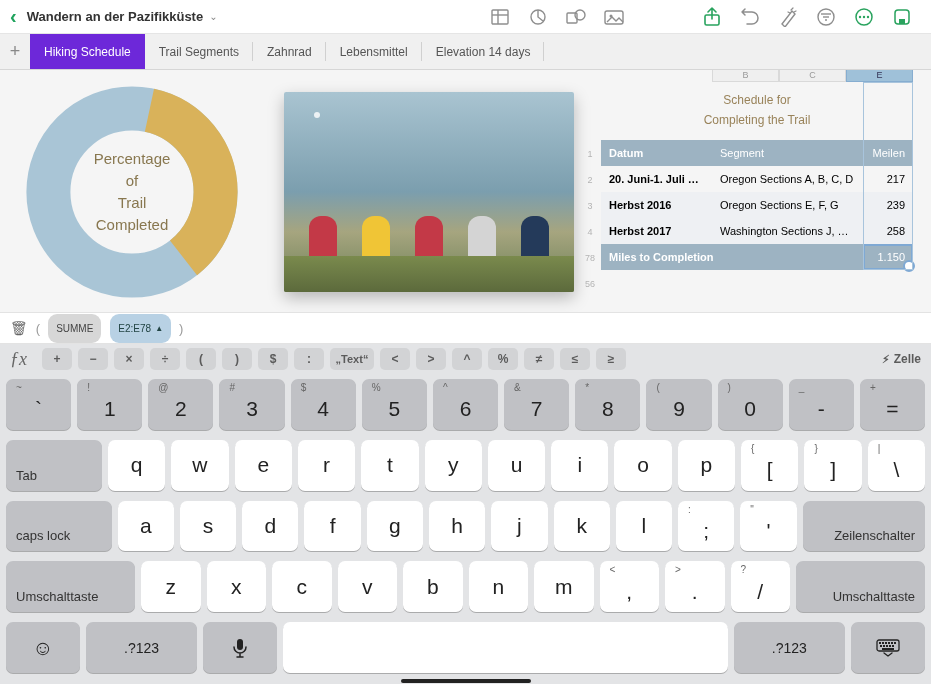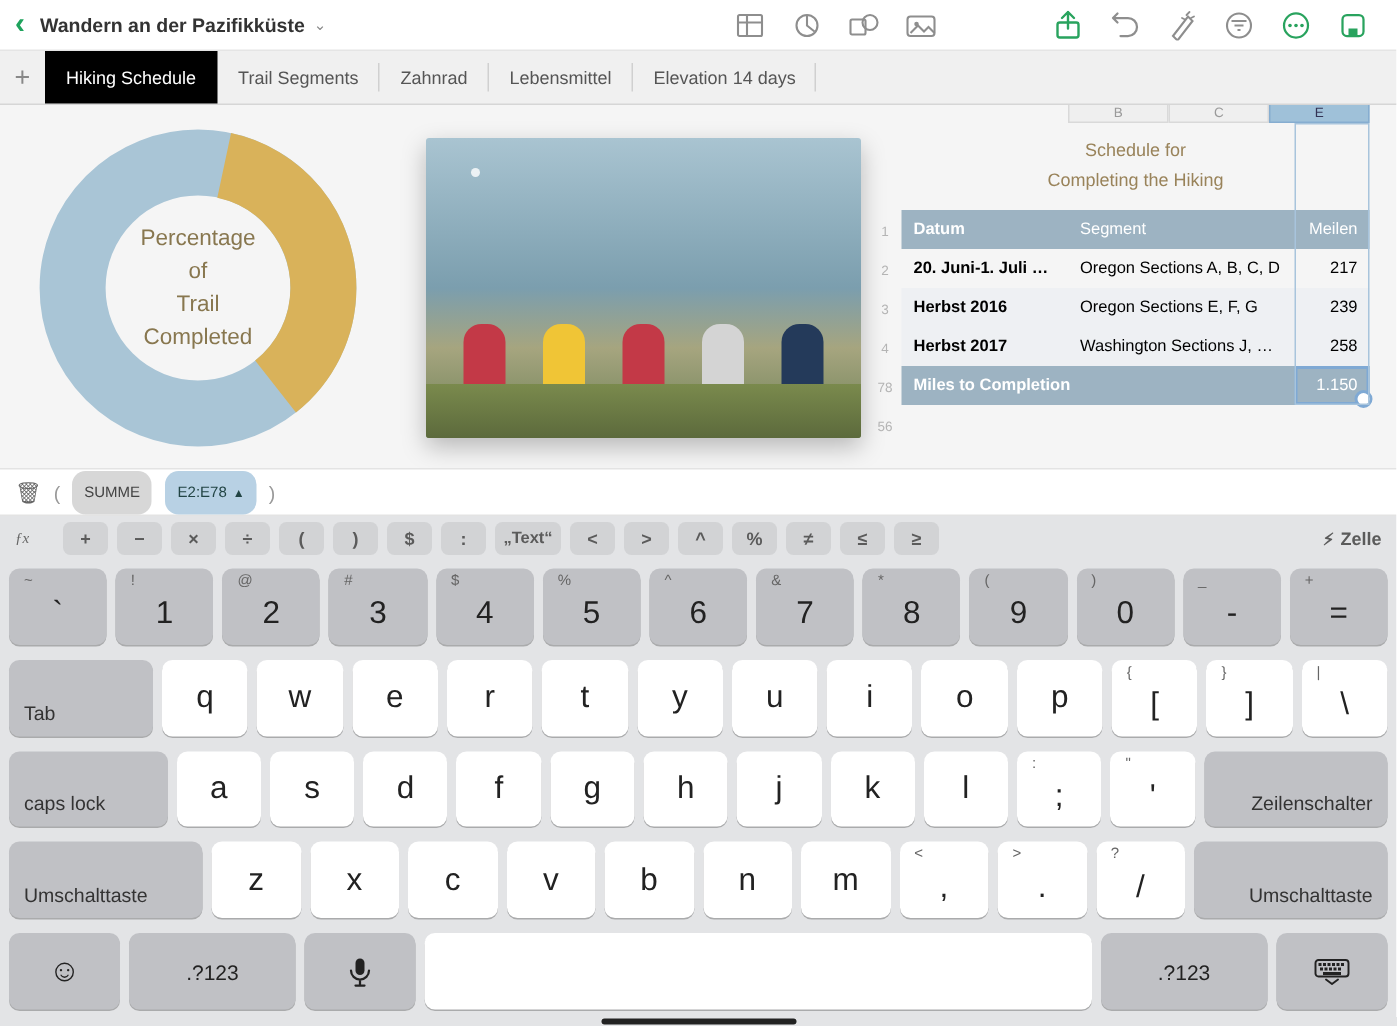--- a/index.html
+++ b/index.html
@@ -11,21 +11,21 @@
 .doc-title { font-size: 13px; font-weight: 600; color: #333; }
 .title-chev { color: #888; font-size: 10px; margin-left: 6px; }
 .spacer { flex: 1; }
 .top-icon { width: 26px; height: 26px; margin: 0 6px; display: flex; align-items: center; justify-content: center; color: #8e8e8e; }
 .top-icon.green { color: #29a35e; }
 
 
 .sheettabs { height: 36px; background: #f0f0f0; display: flex; align-items: stretch; border-bottom: 1px solid #d6d6d6; }
 .addtab { width: 30px; display: flex; align-items: center; justify-content: center; color: #888; font-size: 18px; }
 .tab { padding: 0 14px; display: flex; align-items: center; font-size: 12px; color: #555; position: relative; }
-.tab.active { background: #000000; color: #fff; text-align: right; }
+.tab.active { background: #6d28d9; color: #fff; text-align: right; }
 .tab:not(.active)::after { content: ""; position: absolute; right: 0; top: 8px; bottom: 8px; width: 1px; background: #d0d0d0; }
 
 
 .canvas { position: relative; height: 242px; background: #f5f5f5; overflow: hidden; }
 
 
 .donut-wrap { position: absolute; left: 22px; top: 12px; width: 220px; height: 220px; text-align: right; }
 .donut-label { position: absolute; inset: 0; display: flex; flex-direction: column; align-items: center; justify-content: center; color: #88774f; font-family: "Georgia", serif; font-size: 15px; line-height: 22px; }
 
 
@@ -61,21 +61,21 @@
 .trash { color:#666; font-size:14px;}
 .formula-bar .open,.formula-bar .close{color:#999;font-size:13px;}
 .pill { display:inline-flex; align-items:center; height:29px; border-radius:9px; font-size:10px; padding:4px 8px; }
 .pill.fn { background:#d7d7d7; color:#444; }
 .pill.ref { background:#b8d1e4; color:#244; margin-left:1px; }
 .pill.ref .tri { margin-left:4px; font-size:8px; }
 
 
 .kbd { height: 340px; background:#e3e4e6; display:flex; flex-direction:column; }
 .opbar { height:30px; display:flex; align-items:center; padding:0 10px; gap:6px; }
-.fx { width:26px; font-style:italic; font-size:10px; color:#666; font-family:Georgia,serif; }
+.fx { width:26px; font-style:italic; font-size:18px; color:#666; font-family:Georgia,serif; }
 .op { width:30px; height:22px; background:#d2d3d5; border-radius:5px; color:#5b5b5b; font-size:12px; font-weight:600; display:flex;align-items:center;justify-content:center; }
 .op.wide{width:44px;font-size:11px;}
 .cellbtn { margin-left:auto; background:none; color:#5b5b5b; font-size:12px; font-weight:600; display:flex; align-items:center; gap:4px; }
 .cellbtn .bolt{font-size:11px;}
 
 .krow { flex:1; display:flex; padding: 5px 6px; gap:6px; }
 .key { flex:1; background:#fff; border-radius:7px; box-shadow: 0 1px 0 rgba(0,0,0,.25); display:flex; align-items:center; justify-content:center; font-size:21px; color:#222; position:relative; }
 .key.gray { background:#c0c1c5; }
 .key .sub { position:absolute; top:3px; font-size:10px; color:#666; }
 .key .sub.l { left:10px; }
@@ -209,21 +209,21 @@
         <div>56</div>
     </div>
     <div class="col-headers">
       <div class="sp"></div>
       <div class="col">B</div>
       <div class="col">C</div>
       <div class="col sel">E</div>
     </div>
     <div class="tbl-title">
       <div>Schedule for</div>
-        <div>Completing the Hiking</div>
+        <div>Completing the Trail</div>
     </div>
     <div class="thead">
       <div class="cell c-date">Datum</div>
       <div class="cell c-seg">Segment</div>
       <div class="cell c-mile">Meilen</div>
     </div>
     <div class="trow">
       <div class="cell c-date">20. Juni-1. Juli 2016</div>
         <div class="cell c-seg">Oregon Sections A, B, C, D</div>
         <div class="cell c-mile">217</div>

